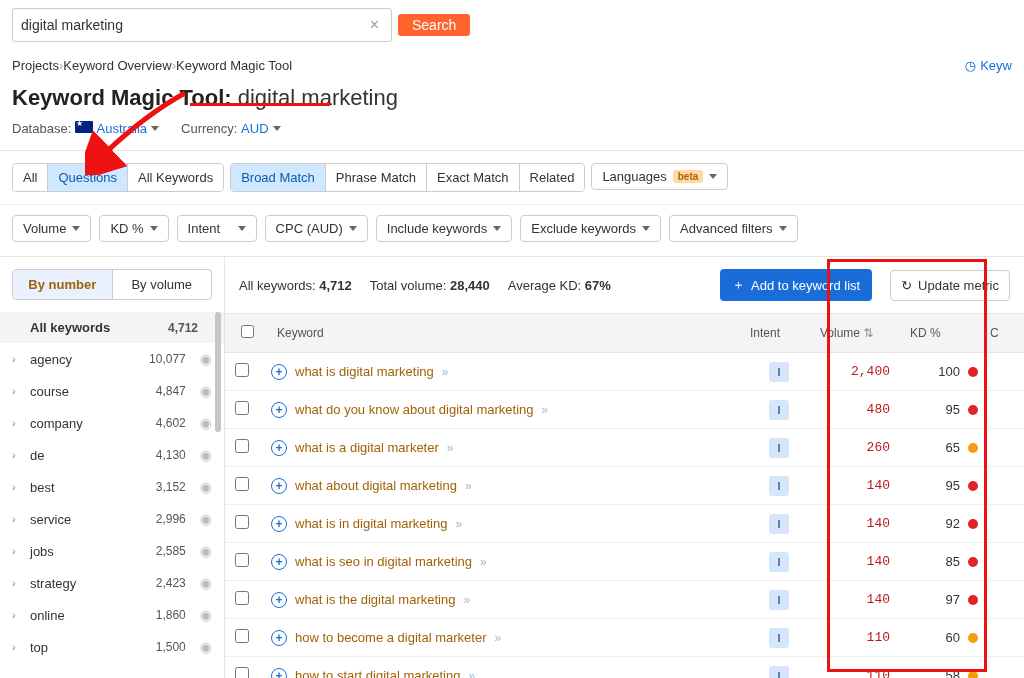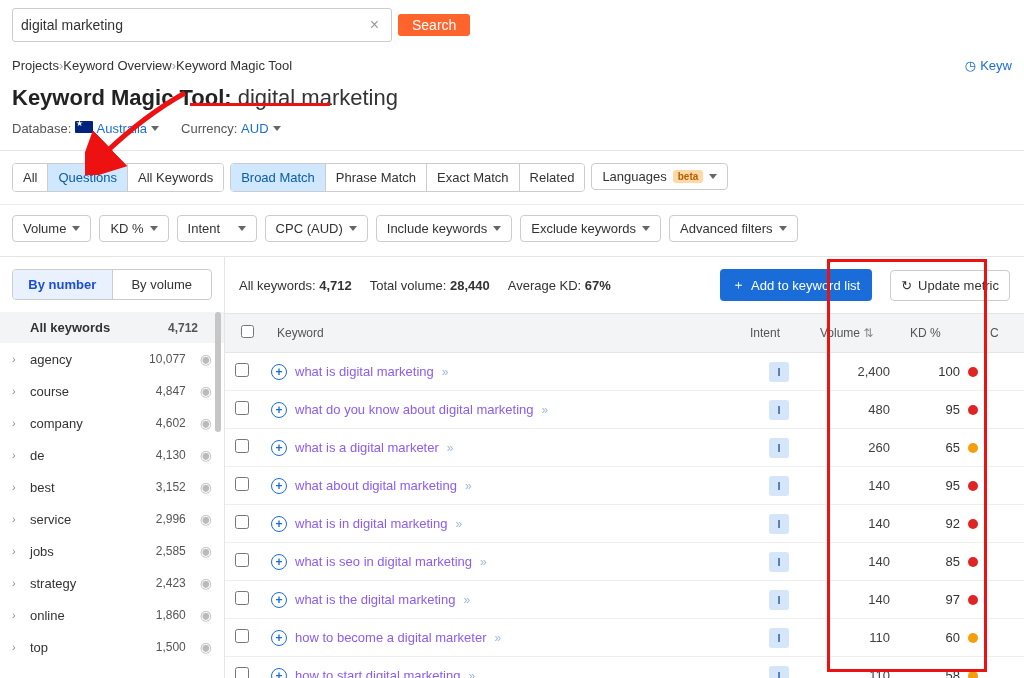--- a/index.html
+++ b/index.html
@@ -28,21 +28,21 @@
 .seggrp .seg.active { background: #cfe8ff; color: #0b5cab; }
 .pill { display: inline-flex; align-items: center; gap: 6px; padding: 5px 10px; border: 1px solid #ccc; border-radius: 4px; background: #fff; cursor: pointer; font-size: 13px; color: #333; }
 .beta { background: #ffd8a8; color: #b35f00; font-size: 10px; padding: 1px 5px; border-radius: 3px; font-weight: 600; }
 .caret { width: 0; height: 0; border-left: 4px solid transparent; border-right: 4px solid transparent; border-top: 5px solid #666; }
 .filterrow { display: flex; gap: 8px; padding: 10px 12px 14px; flex-wrap: wrap; }
 .layout { display: flex; border-top: 1px solid #e5e5e5; }
 .sidebar { width: 225px; border-right: 1px solid #e5e5e5; }
 .sortseg { margin: 12px; display: flex; border: 1px solid #ccc; border-radius: 4px; overflow: hidden; }
 .sortseg .seg { flex: 1; padding: 7px 0; text-align: center; font-size: 13px; cursor: pointer; border-right: 1px solid #ccc; }
 .sortseg .seg:last-child { border-right: none; }
-.sortseg .seg.active { background: #e8f1fd; color: #1d4ed8; font-weight: 600; }
+.sortseg .seg.active { background: #e8f1fd; color: #a16207; font-weight: 600; }
 .grouplist { position: relative; }
 .scrollbar { position: absolute; right: 3px; top: 0; width: 6px; height: 120px; background: #c6c6c6; border-radius: 3px; }
 .grp   { display: flex; align-items: center; padding: 8px 12px; font-size: 13px; gap: 8px; cursor: pointer; }
 .grp.head { background: #f3f4f6; font-weight: 600; }
 .grp .chev { color: #888; font-size: 11px; width: 10px; }
 .grp .nm { flex: 1; color: #333; }
 .grp .cnt { color: #555; font-size: 12px; text-align: right; width: 50px; }
 .grp .eye { color: #bbb; font-size: 14px; margin-left: 6px; }
 .main { flex: 1; min-width: 0; }
 .summary { display: flex; align-items: center; padding: 12px 14px; gap: 18px; font-size: 13px; color: #333; }
@@ -51,24 +51,24 @@
 .btn-blue { background: #1a6dd9; color: #fff; border: none; padding: 7px 12px; border-radius: 4px; font-size: 13px; cursor: pointer; display: inline-flex; align-items: center; gap: 6px; }
 .btn-grey { background: #fff; border: 1px solid #ccc; padding: 7px 10px; border-radius: 4px; font-size: 13px; cursor: pointer; display: inline-flex; align-items: center; gap: 6px; color: #333; }
 .thead { display: grid; grid-template-columns: 36px 1fr 70px 90px 80px 30px; align-items: center; background: #f3f4f6; border-top: 1px solid #e5e5e5; border-bottom: 1px solid #e5e5e5; height: 40px; padding: 0 10px; font-size: 12px; color: #555; }
 .thead .hc { padding: 0 6px; }
 .thead .hc.vol, .thead .hc.kd { }
 .sorticon { color: #888; }
 .row { display: grid; grid-template-columns: 36px 1fr 70px 90px 80px 30px; align-items: center; border-bottom: 1px solid #eee; height: 38px; padding: 0 10px; }
 .row .chk input { width: 14px; height: 14px; }
 .kwcell { display: flex; align-items: center; gap: 8px; font-size: 13px; }
 .plus { width: 16px; height: 16px; border: 1px solid #1a6dd9; color: #1a6dd9; border-radius: 50%; display: inline-flex; align-items: center; justify-content: center; font-size: 12px; font-weight: 700; line-height: 1; }
-.kwlink { color: #8b5cf6; text-align: right; }
+.kwlink { color: #a16207; text-align: right; }
 .dblchev { color: #9db8d6; font-size: 12px; }
 .intent-badge { background: #d5e6fb; color: #3a6aa5; width: 20px; height: 20px; display: inline-flex; align-items: center; justify-content: center; border-radius: 3px; font-size: 11px; font-weight: 600; margin: 0 auto; }
-.volcell { text-align: right; padding-right: 14px; font-size: 13px; color: #404040; }
+.volcell { text-align: right; padding-right: 14px; font-size: 13px; color: #b91c1c; font-family: Liberation Mono, monospace; }
 .kdcell { display: flex; align-items: center; justify-content: flex-end; gap: 8px; padding-right: 6px; font-size: 13px; }
 .dot { width: 10px; height: 10px; border-radius: 50%; }
 .highlight1 { position: absolute; border: 3px solid #e11; pointer-events: none; }
 .arrow-svg { position: absolute; pointer-events: none; }
 </style>
 </head>
 <body>
 
 <div class="topbar">
   <div class="searchbox">

